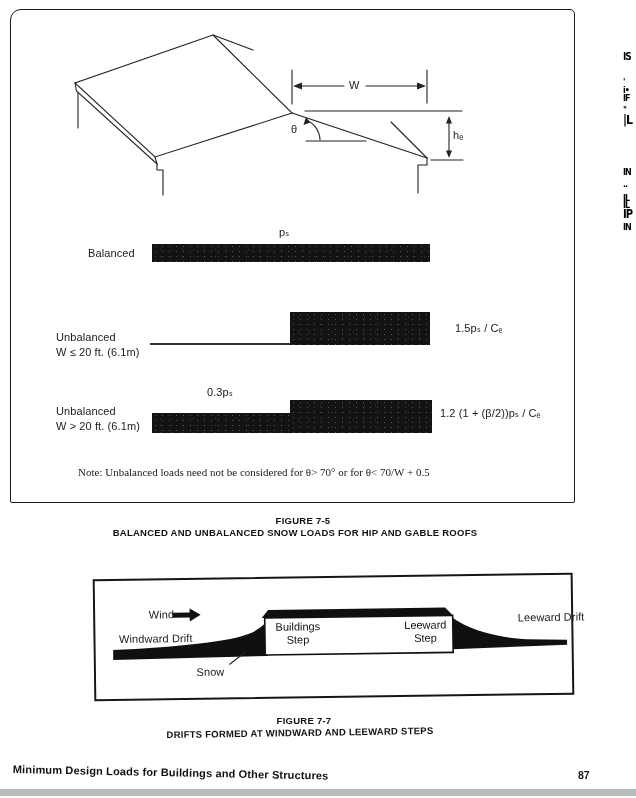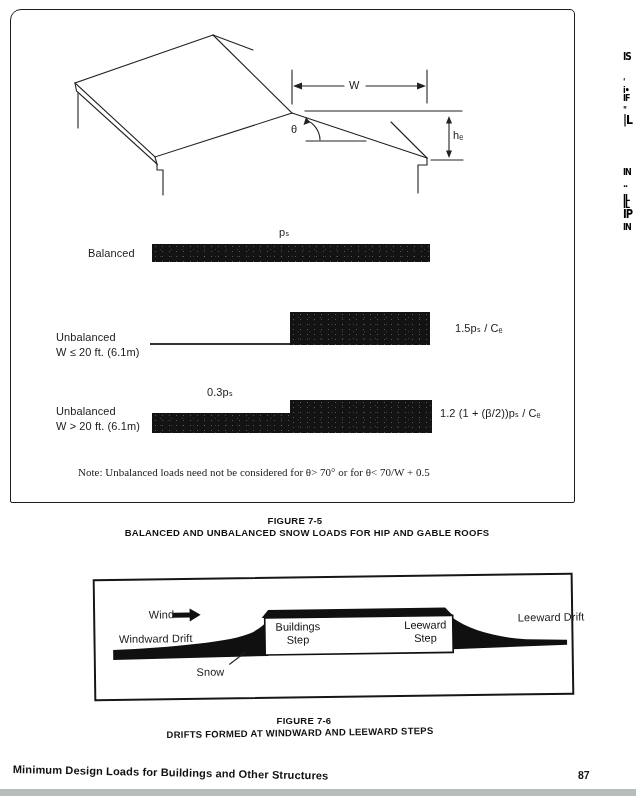--- a/index.html
+++ b/index.html
@@ -113,22 +113,22 @@
     <div>Unbalanced</div>
     <div>W &gt; 20 ft. (6.1m)</div>
   </div>
   <span class="lbl" style="left:207px;top:386px;">0.3pₛ</span>
   <div class="bar" style="left:152px;top:413px;width:138px;height:20px;"></div>
   <div class="bar" style="left:290px;top:400px;width:142px;height:33px;"></div>
   <span class="lbl" style="left:440px;top:407px;">1.2 (1 + (β/2))pₛ / Cₑ</span>
 
   <span class="note">Note: Unbalanced loads need not be considered for θ&gt; 70° or for θ&lt; 70/W + 0.5</span>
 
-  <div class="caption" style="left:0;top:515px;width:590px;">FIGURE 7-5</div>
-  <div class="caption" style="left:12px;top:527px;width:590px;text-align:center;">BALANCED AND UNBALANCED SNOW LOADS FOR HIP AND GABLE ROOFS</div>
+  <div class="caption" style="left:8px;top:515px;width:590px;">FIGURE 7-5</div>
+  <div class="caption" style="left:0;top:527px;width:590px;text-align:center;">BALANCED AND UNBALANCED SNOW LOADS FOR HIP AND GABLE ROOFS</div>
 
   <div class="fig77wrap">
     <svg width="482" height="132" viewBox="0 0 482 132">
 
       <rect x="1.5" y="4" width="478" height="120" fill="none" stroke="#161616" stroke-width="2"></rect>
 
       <path d="M20,74 C80,71.5 138,68 160,58 C169,53 172,50 175,46 L175,82 L20,84 Z" fill="#101010"></path>
 
       <path d="M359,46 C377,59 402,66.5 433,69 L474,70 L474,75 L359,78 Z" fill="#101010"></path>
 
@@ -147,21 +147,21 @@
       <div>Step</div>
     </div>
     <div class="stepLabel" style="left:304px;top:47px;width:57px;">
       <div>Leeward</div>
       <div>Step</div>
     </div>
     <span class="lbl" style="left:386px;top:41px;padding-left:39px;">Leeward Drift</span>
     <span class="lbl" style="left:103px;top:91px;">Snow</span>
   </div>
 
-  <div class="caption" style="left:0;top:715px;width:608px;">FIGURE 7-6</div>
+  <div class="caption" style="left:0;top:715px;width:608px;">FIGURE 7-7</div>
   <div class="caption" style="left:0;top:727px;width:600px;transform:rotate(-0.9deg);">DRIFTS FORMED AT WINDWARD AND LEEWARD STEPS</div>
 
   <span class="footerTitle">Minimum Design Loads for Buildings and Other Structures</span>
   <span class="pagenum">87</span>
   <div class="graybar"></div>
 
   <span class="edgemark" style="top:52px;font-size:9px;">IS</span>
   <span class="edgemark" style="top:78px;">'</span>
   <span class="edgemark" style="top:86px;">i•</span>
   <span class="edgemark" style="top:94px;">IF</span>

